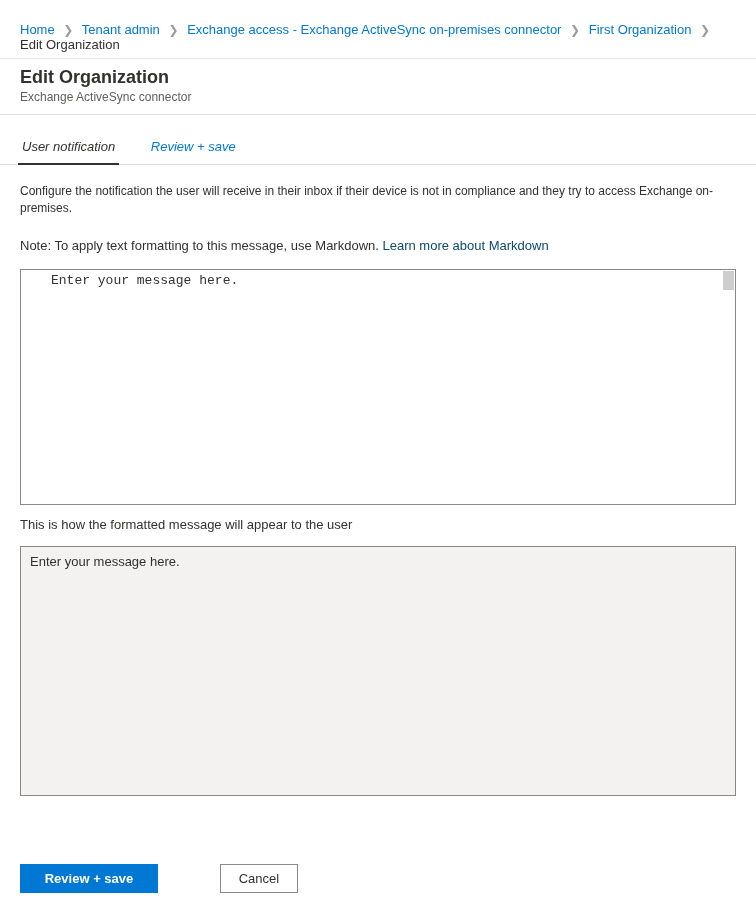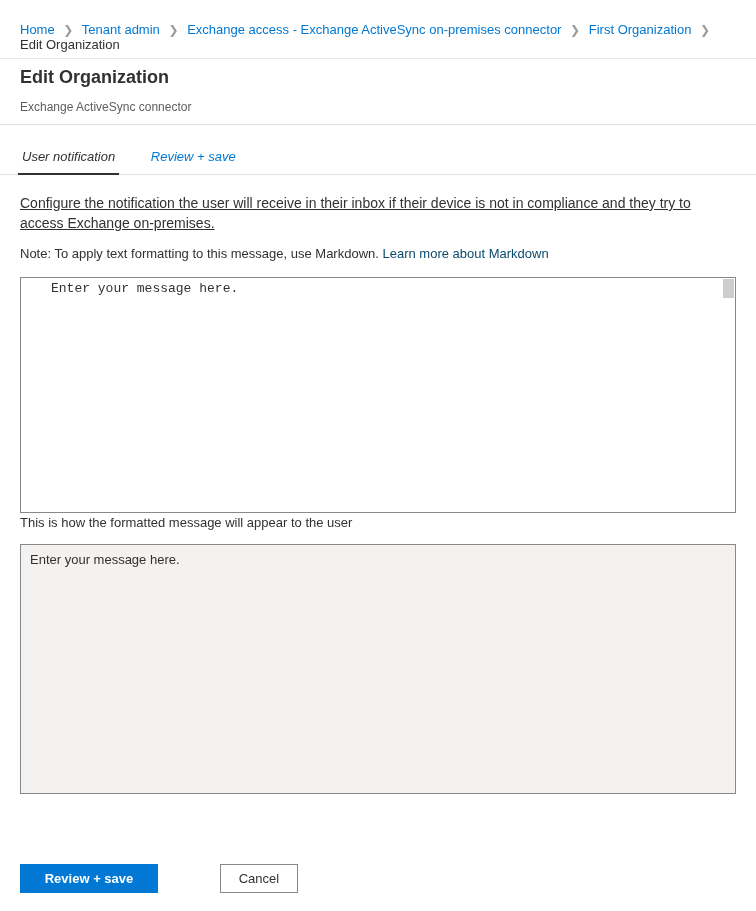--- a/index.html
+++ b/index.html
@@ -40,21 +40,21 @@
       border-bottom: 1px solid #e1dfdd;
     }
     .header-title {
       font-size: 18px;
       font-weight: 600;
       color: #323130;
     }
     .header-subtitle {
       font-size: 12px;
       color: #605e5c;
-      margin-top: 12px;
+      margin-top: 2px;
     }
     .tabs {
       padding: 18px 20px 0 20px;
       border-bottom: 1px solid #e1dfdd;
     }
     .tab {
       display: inline-block;
       padding: 6px 2px 10px 2px;
       margin-right: 28px;
       font-size: 13px;
@@ -76,25 +76,24 @@
       height: 2px;
       background: #323130;
     }
     .tab.inactive {
       color: #0078d4;
     }
     .content {
       padding: 18px 20px 0 20px;
     }
     .description {
-      font-size: 14px;
+      font-size: 12px;
       line-height: 1.45;
       color: #323130;
-      margin-bottom: 12px;
-      text-decoration: underline;
+      margin-bottom: 20px;
     }
     .note {
       font-size: 13px;
       color: #323130;
       margin-bottom: 16px;
     }
     .note a {
       color: #0c4a6e;
       text-decoration: none;
       cursor: pointer;
@@ -117,21 +116,21 @@
     }
     .textarea::placeholder {
       color: #323130;
     }
     .preview-label {
       margin-top: 10px;
       font-size: 13px;
       color: #323130;
     }
     .preview-description {
-      margin-top: 2px;
+      margin-top: 12px;
       font-size: 13px;
       color: #323130;
     }
     .preview-box {
       margin-top: 14px;
       border: 1px solid #8a8886;
       background: #f3f2f1;
       height: 250px;
       padding: 7px 9px;
       font-size: 13px;

